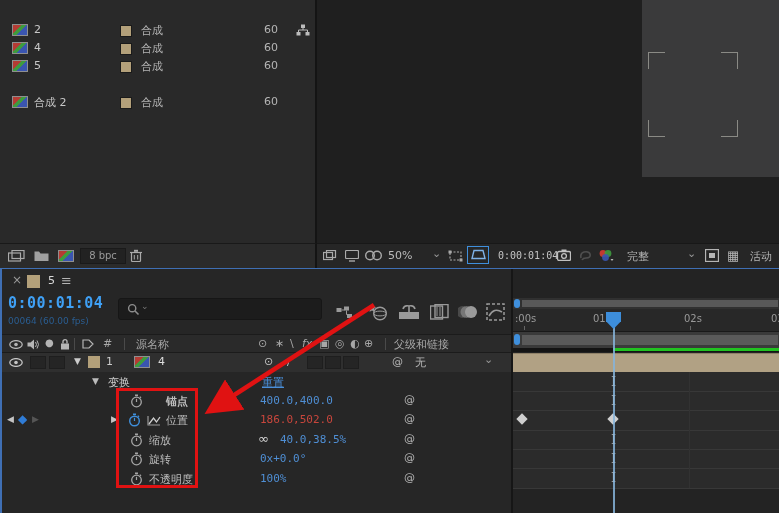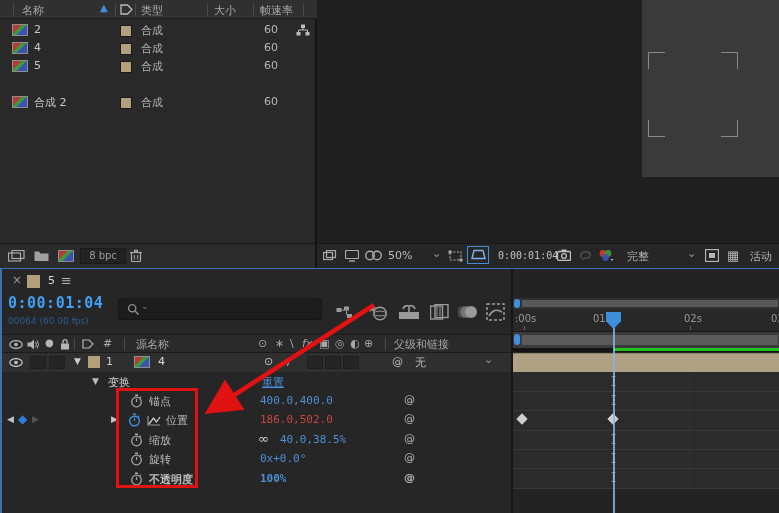--- a/index.html
+++ b/index.html
@@ -22,38 +22,20 @@
   .kf{width:8px;height:8px;background:#cfcfcf;transform:rotate(45deg);}
   svg{display:block;}
 </style>
 </head>
 <body>
 
 <div id="root">
 
   <div class="abs" style="left:0;top:0;width:317px;height:243px;background:#292929;border-right:2px solid #141414;box-sizing:border-box;">
 
-    <div class="abs" style="left:0;top:0;width:317px;height:19px;background:#303030;border-bottom:1px solid #1b1b1b;box-sizing:border-box;">
-      <div class="abs vline" style="left:13px;top:3px;height:13px;"></div>
-      <span class="abs txt hdr" style="left:22px;top:3px;">名称</span>
-      <span class="abs" style="left:100px;top:2px;color:#3f8fdc;font-size:10px;">▲</span>
-      <div class="abs vline" style="left:115px;top:3px;height:13px;"></div>
-      <span class="abs" style="left:120px;top:4px;">
-        <svg width="13" height="11" viewBox="0 0 13 11">
-            <path d="M1 1 h6.5 l4.5 4.5 -4.5 4.5 H1 z" fill="none" stroke="#bbb" stroke-width="1.3"></path>
-          </svg>
-      </span>
-      <div class="abs vline" style="left:135px;top:3px;height:13px;"></div>
-      <span class="abs txt hdr" style="left:141px;top:3px;">类型</span>
-      <div class="abs vline" style="left:207px;top:3px;height:13px;"></div>
-      <span class="abs txt hdr" style="left:214px;top:3px;">大小</span>
-      <div class="abs vline" style="left:253px;top:3px;height:13px;"></div>
-      <span class="abs txt hdr" style="left:260px;top:3px;">帧速率</span>
-      <div class="abs vline" style="left:303px;top:3px;height:13px;"></div>
-    </div>
 
     <div class="abs" style="left:0;top:21px;width:317px;height:18px;">
       <div class="abs film" style="left:12px;top:3px;"></div>
       <span class="abs txt" style="left:34px;top:2px;color:#c8c8c8;">2</span>
       <div class="abs swatch" style="left:120px;top:4px;background:#b3a07a;"></div>
       <span class="abs txt" style="left:141px;top:2px;color:#b5b5b5;">合成</span>
       <span class="abs txt" style="left:264px;top:2px;color:#b5b5b5;">60</span>
       <span class="abs" style="left:296px;top:3px;">
         <svg width="14" height="12" viewBox="0 0 14 12">
             <rect x="5" y="0.5" width="4" height="3.5" fill="#bbb"></rect>
@@ -340,21 +322,21 @@
 
     <div class="abs" style="left:2px;top:122px;width:510px;height:19px;">
       <span style="position:absolute;left:128px;top:3px;">
         <svg width="13" height="14" viewBox="0 0 13 14">
             <circle cx="6.5" cy="8" r="4.8" fill="none" stroke="#a5a5a5" stroke-width="1.3"></circle>
             <line x1="6.5" y1="8" x2="6.5" y2="4.8" stroke="#a5a5a5" stroke-width="1.2"></line>
             <rect x="5" y="0.5" width="3" height="1.6" fill="#a5a5a5"></rect>
             <line x1="9.8" y1="2.6" x2="11" y2="3.8" stroke="#a5a5a5" stroke-width="1.2"></line>
           </svg>
       </span>
-      <span style="position:absolute;left:147px;top:3px;color:#bdbdbd;">锚点</span>
+      <span style="position:absolute;left:164px;top:3px;color:#bdbdbd;font-weight:bold;">锚点</span>
       <span class="mono blue" style="position:absolute;left:258px;top:3px;">400.0,400.0</span>
       <span style="position:absolute;left:402px;top:2px;color:#b5b5b5;">@</span>
     </div>
 
     <div class="abs" style="left:2px;top:141px;width:510px;height:20px;">
       <span style="position:absolute;left:5px;top:4px;color:#c5c5c5;font-size:9px;">◀</span>
       <span style="position:absolute;left:16px;top:2px;color:#2f7cd6;font-size:12px;">◆</span>
       <span style="position:absolute;left:30px;top:4px;color:#555;font-size:9px;">▶</span>
       <span style="position:absolute;left:109px;top:4px;color:#c5c5c5;font-size:9px;">▶</span>
       <span style="position:absolute;left:126px;top:3px;">
@@ -398,21 +380,21 @@
             <line x1="6.5" y1="8" x2="6.5" y2="4.8" stroke="#a5a5a5" stroke-width="1.2"></line>
             <rect x="5" y="0.5" width="3" height="1.6" fill="#a5a5a5"></rect>
             <line x1="9.8" y1="2.6" x2="11" y2="3.8" stroke="#a5a5a5" stroke-width="1.2"></line>
           </svg>
       </span>
       <span style="position:absolute;left:147px;top:3px;color:#bdbdbd;">旋转</span>
       <span class="mono blue" style="position:absolute;left:258px;top:3px;">0x+0.0°</span>
       <span style="position:absolute;left:402px;top:2px;color:#b5b5b5;">@</span>
     </div>
 
-    <div class="abs" style="left:2px;top:199px;width:510px;height:20px;font-weight:bold;">
+    <div class="abs" style="left:2px;top:199px;width:510px;height:20px;">
       <span style="position:absolute;left:128px;top:4px;">
         <svg width="13" height="14" viewBox="0 0 13 14">
             <circle cx="6.5" cy="8" r="4.8" fill="none" stroke="#a5a5a5" stroke-width="1.3"></circle>
             <line x1="6.5" y1="8" x2="6.5" y2="4.8" stroke="#a5a5a5" stroke-width="1.2"></line>
             <rect x="5" y="0.5" width="3" height="1.6" fill="#a5a5a5"></rect>
             <line x1="9.8" y1="2.6" x2="11" y2="3.8" stroke="#a5a5a5" stroke-width="1.2"></line>
           </svg>
       </span>
       <span style="position:absolute;left:147px;top:4px;color:#bdbdbd;">不透明度</span>
       <span class="mono blue" style="position:absolute;left:258px;top:4px;">100%</span>

